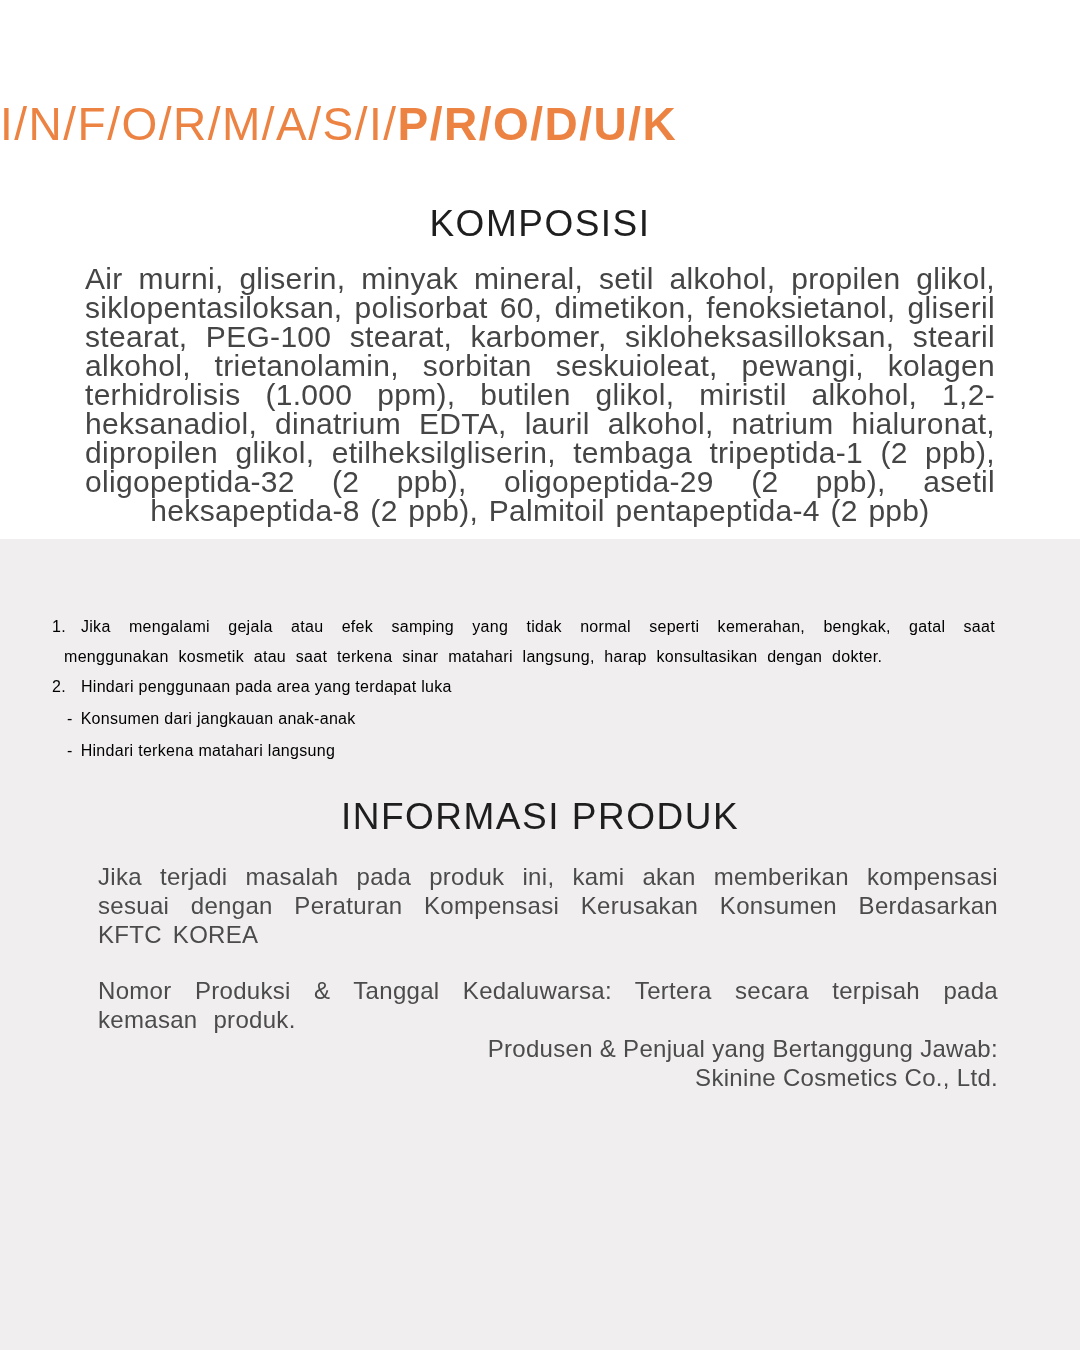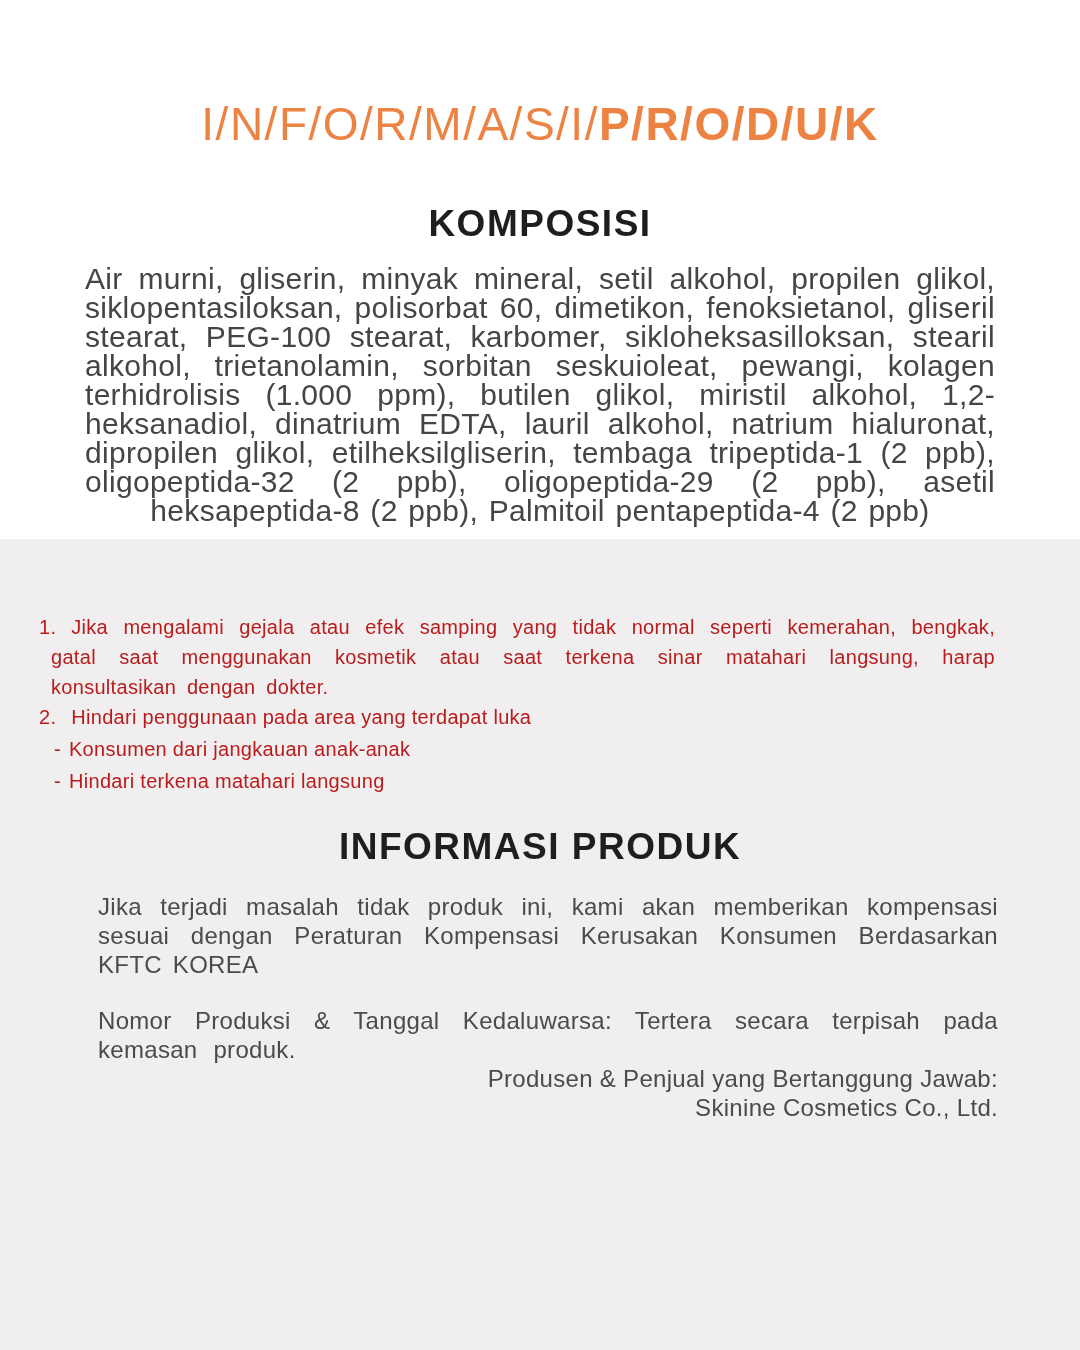--- a/index.html
+++ b/index.html
@@ -9,58 +9,57 @@
     margin:0 auto;
     background:#ffffff;
     font-family:"Liberation Sans","DejaVu Sans",sans-serif;
     color:#454545;
     overflow:hidden;
     box-sizing:border-box;
   }
   .white-section { box-sizing:border-box; height:539px; }
   .brand-title {
     margin:0; padding-top:100px;
-    text-align:center;
     font-size:46px; line-height:48px;
     letter-spacing:1.5px;
     color:#ED8343;
     font-weight:normal;
     white-space:nowrap;
   }
   .t-light { font-weight:300; }
   .t-bold  { font-weight:bold; }
   .section-heading {
     margin:0;
     text-align:center;
     font-size:37px; line-height:38px;
-    font-weight:bold;
+    font-weight:normal;
     letter-spacing:1.5px;
     color:#1E1E1E;
   }
   .h-komposisi { margin-top:57px; }
   .ingredients {
     margin:21px 85px 0 85px;
     font-size:30px; line-height:29px;
     letter-spacing:0.3px; word-spacing:2px;
     text-align:justify;
     text-align-last:center;
     -moz-text-align-last:center;
     color:#454545;
   }
   .gray-panel {
     position:absolute; left:0; top:539px; right:0; bottom:0;
     background:#F0EEEE;
     box-sizing:border-box;
     padding-top:56px;
   }
   .caution-list {
-    margin:17px 85px 0 39px;
-    font-size:20px; line-height:30px;
+    margin:17px 85px 0 52px;
+    font-size:16px; line-height:30px;
     letter-spacing:0.3px;
-    color:#b91c1c;
+    color:#000000;
   }
   .li { padding-left:12px; text-indent:-12px; }
   .li.justify { text-align:justify; word-spacing:5px; }
   .li-text { margin-left:15px; }
   .li-sub { padding-left:15px; margin-top:2px; }
   .li-sub-text { margin-left:8px; }
   .h-produk { margin-top:32px; }
   .para {
     margin:0 82px 0 98px;
     font-size:24px; line-height:29px;
@@ -97,21 +96,21 @@
 
     <div class="caution-list">
       <div class="li justify"><span>1.</span><span class="li-text">Jika mengalami gejala atau efek samping yang tidak normal seperti kemerahan, bengkak, gatal saat menggunakan kosmetik atau saat terkena sinar matahari langsung, harap konsultasikan dengan dokter.</span></div>
       <div class="li"><span>2.</span><span class="li-text">Hindari penggunaan pada area yang terdapat luka</span></div>
       <div class="li-sub"><span>-</span><span class="li-sub-text">Konsumen dari jangkauan anak-anak</span></div>
       <div class="li-sub"><span>-</span><span class="li-sub-text">Hindari terkena matahari langsung</span></div>
     </div>
 
     <h2 class="section-heading h-produk">INFORMASI PRODUK</h2>
 
-    <p class="para para-1">Jika terjadi masalah tidak produk ini, kami akan memberikan kompensasi sesuai dengan Peraturan Kompensasi Kerusakan Konsumen Berdasarkan KFTC KOREA</p>
+    <p class="para para-1">Jika terjadi masalah pada produk ini, kami akan memberikan kompensasi sesuai dengan Peraturan Kompensasi Kerusakan Konsumen Berdasarkan KFTC KOREA</p>
 
     <p class="para para-2">Nomor Produksi &amp; Tanggal Kedaluwarsa: Tertera secara terpisah pada kemasan produk.</p>
 
     <p class="para para-line">Produsen &amp; Penjual yang Bertanggung Jawab:</p>
 
     <p class="para para-line">Skinine Cosmetics Co., Ltd.</p>
 
   </div>
 
 </div>

